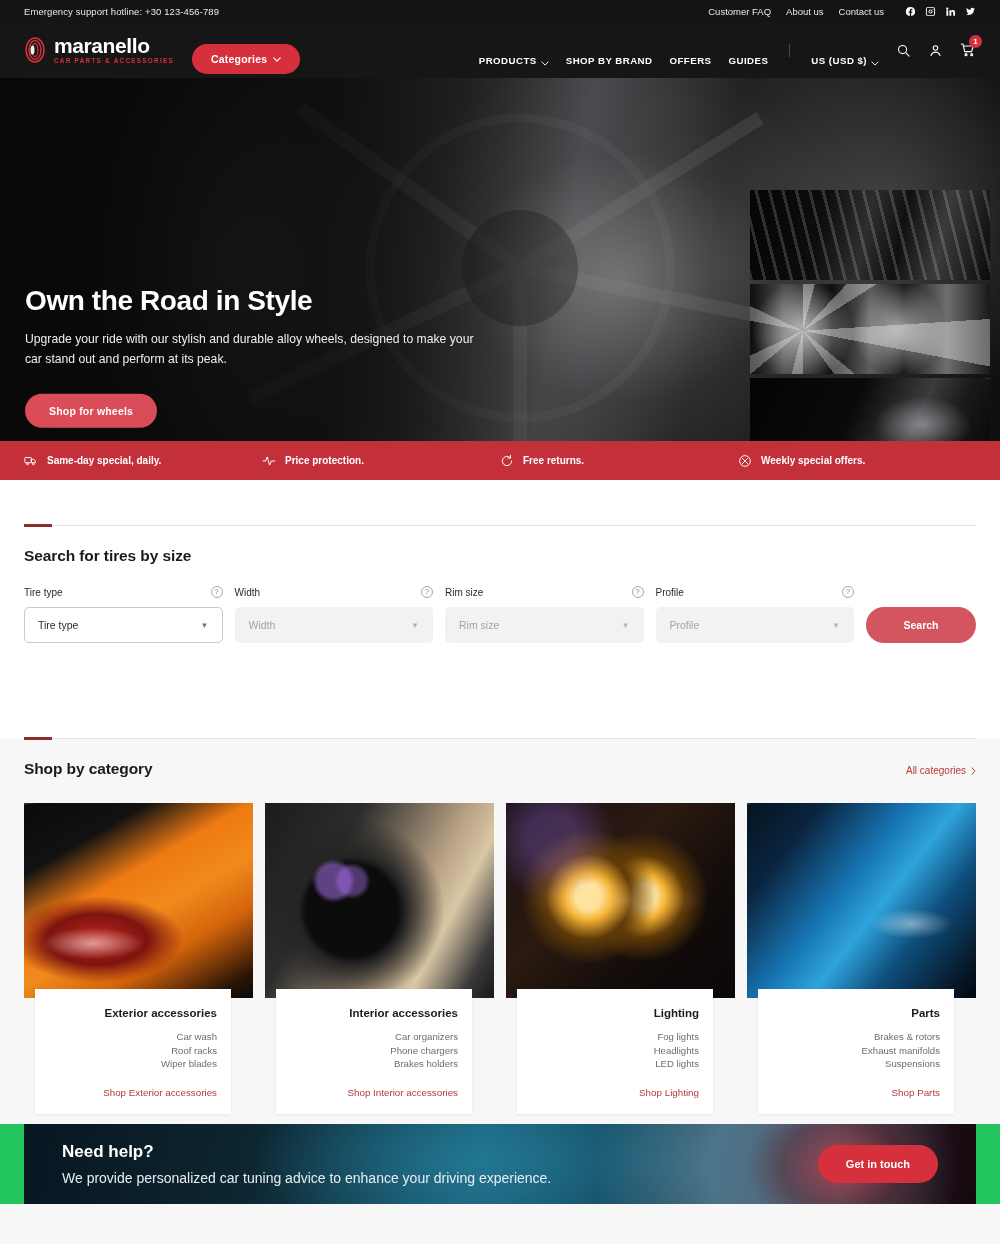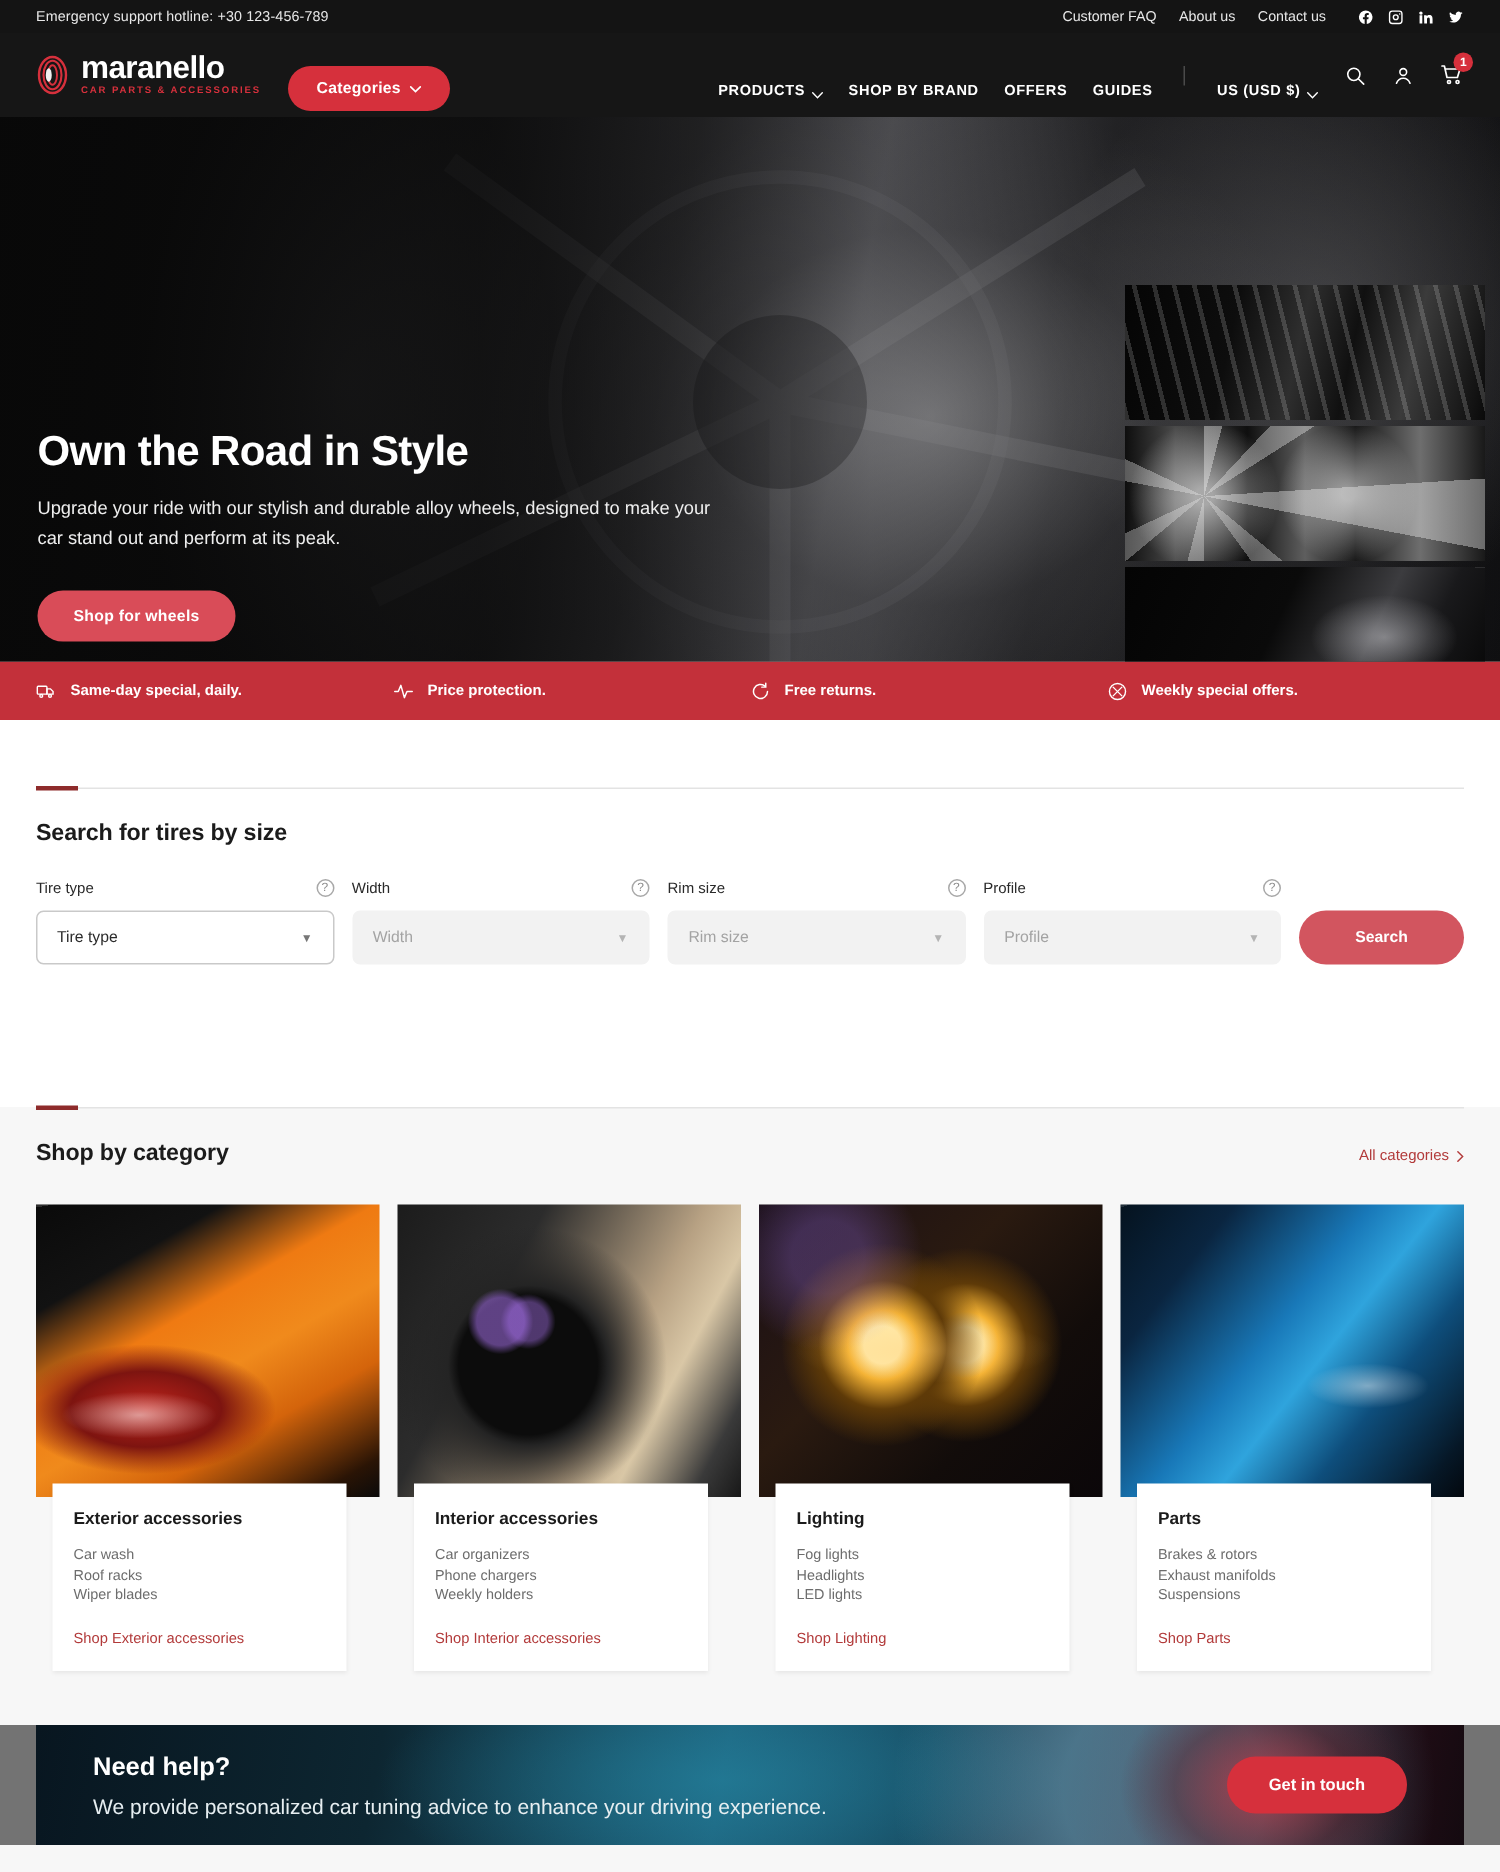--- a/index.html
+++ b/index.html
@@ -313,20 +313,21 @@
   }
 
   
   .cat-band { background: #f7f7f7; padding-bottom: 40px; }
 
   .cat-grid {
     display: grid;
     grid-template-columns: repeat(4, 1fr);
     gap: 12px;
     margin-top: 25px;
+    text-align: right;
   }
   .cat-card { position: relative; padding-bottom: 126px; }
   .cat-img { height: 195px; width: 100%; position: relative; overflow: hidden; }
   .img-exterior {
     background:
       radial-gradient(ellipse 120px 60px at 32% 70%, #c1241c 0%, #7d1410 42%, rgba(0,0,0,0) 72%),
       linear-gradient(150deg, #0a0a0a 0%, #121212 22%, #ef7a12 40%, #f08a1c 56%, #d4640b 72%, #2a1405 92%, #0a0a0a 100%);
   }
   .img-exterior::after {
     content: ""; position: absolute; inset: 0;
@@ -386,21 +387,21 @@
     display: block;
     margin-top: 16px;
     color: #b23a3a;
     font-size: 9.8px;
     font-weight: normal;
     text-decoration: none;
     cursor: pointer;
   }
 
   
-  .help-wrap { padding: 0 24px; background: #737373; margin-top: 26px; }
+  .help-wrap { padding: 0 24px; background: #22c55e; }
   .help-banner {
     position: relative;
     height: 80px;
     overflow: hidden;
     background: #0b1a22;
     display: flex;
     align-items: center;
     padding: 0 38px;
   }
   .help-bg {
@@ -665,21 +666,21 @@
           <a class="cat-shop">Shop Exterior accessories</a>
         </div>
       </div>
 
       <div class="cat-card">
         <div class="cat-img img-interior"></div>
         <div class="cat-box">
           <div class="cat-name">Interior accessories</div>
           <div class="cat-sub">Car organizers</div>
           <div class="cat-sub">Phone chargers</div>
-          <div class="cat-sub">Weekly holders</div>
+          <div class="cat-sub">Brakes holders</div>
           <a class="cat-shop">Shop Interior accessories</a>
         </div>
       </div>
 
       <div class="cat-card">
         <div class="cat-img img-lighting"></div>
         <div class="cat-box">
           <div class="cat-name">Lighting</div>
           <div class="cat-sub">Fog lights</div>
           <div class="cat-sub">Headlights</div>

